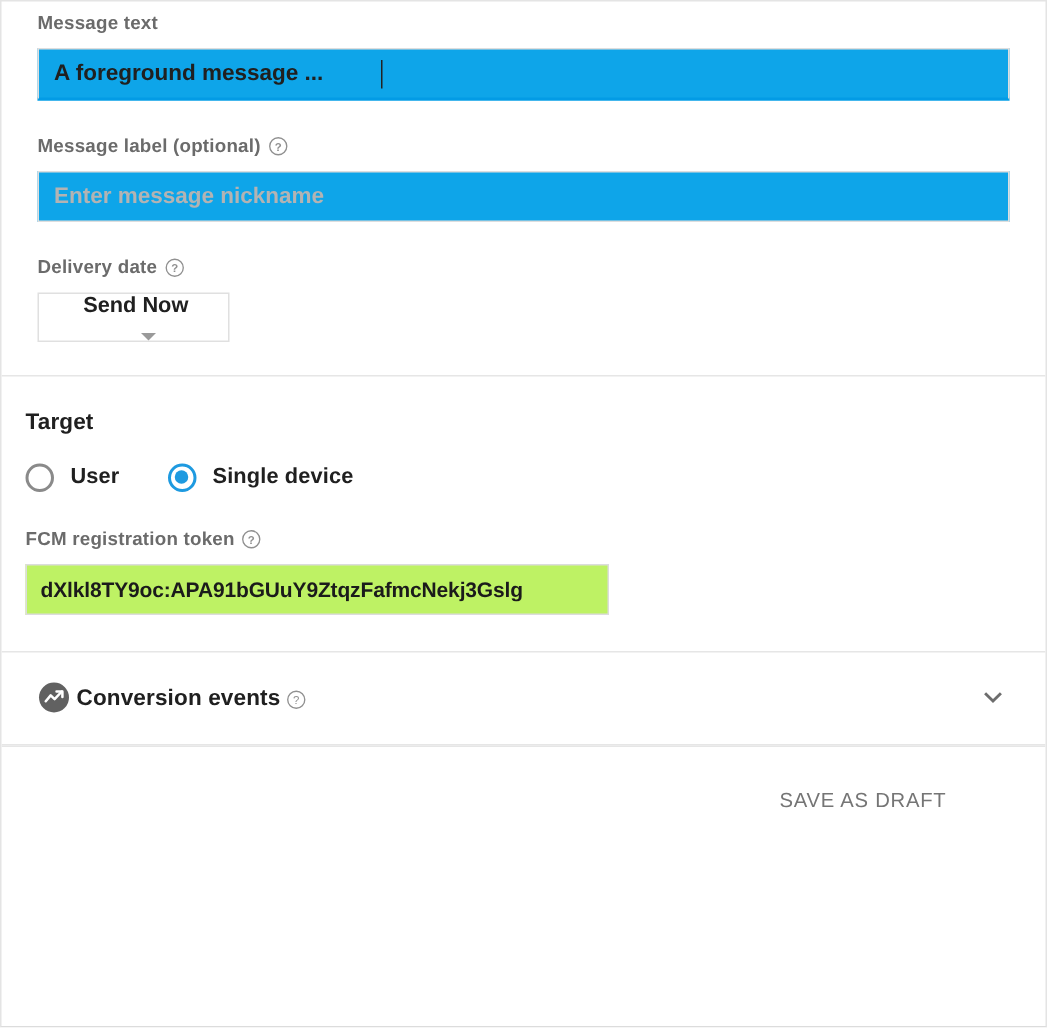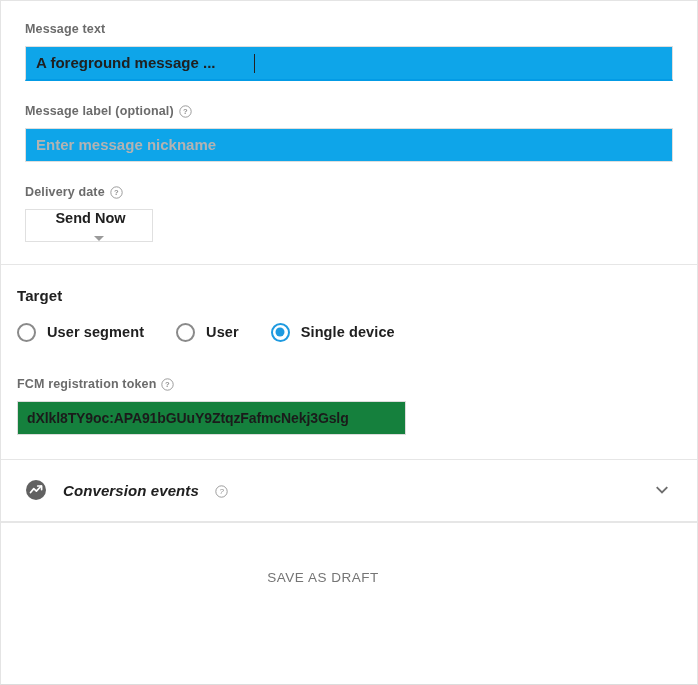--- a/index.html
+++ b/index.html
@@ -168,21 +168,21 @@
     color: #202020;
     letter-spacing: 0.1px;
     white-space: nowrap;
   }
 
   .token-input {
     box-sizing: border-box;
     width: 389px;
     height: 34px;
     border: 1px solid #dcdcdc;
-    background: #15803d;
+    background: #bef264;
     font-family: "Liberation Sans", sans-serif;
     font-size: 14px;
     font-weight: bold;
     color: #1b1b1b;
     padding: 0 9px;
     outline: none;
     letter-spacing: -0.1px;
   }
 
   
@@ -190,23 +190,22 @@
     box-sizing: border-box;
     height: 61px;
     display: flex;
     align-items: center;
     padding: 0 24px;
     cursor: pointer;
   }
   .collapse-left {
     display: flex;
     align-items: center;
-    gap: 16px;
+    gap: 4px;
     flex: 1 1 auto;
-    font-style: italic;
   }
   .collapse-title {
     font-size: 15px;
     font-weight: bold;
     color: #202020;
     letter-spacing: 0.1px;
   }
   .conv-icon {
     width: 22px;
     height: 22px;
@@ -223,21 +222,20 @@
 
   
   .footer {
     box-sizing: border-box;
     height: 72px;
     display: flex;
     align-items: center;
     justify-content: flex-end;
     padding: 0 24px 0 0;
     gap: 0px;
-    flex-direction: column;
   }
   .btn-text {
     background: none;
     border: none;
     font-family: "Liberation Sans", sans-serif;
     font-size: 13.5px;
     font-weight: normal;
     color: #757575;
     letter-spacing: 0.5px;
     cursor: pointer;
@@ -263,21 +261,21 @@
     padding: 10px 22px;
     cursor: pointer;
     box-shadow: 0 1px 3px rgba(0,0,0,0.28);
   }
 </style>
 </head>
 <body>
 
 <div class="card">
 
-  <div class="section" style="padding-top:22px; padding-bottom:22px;">
+  <div class="section" style="padding-top:8px; padding-bottom:22px;">
 
     <div>
       <div class="field-label">
         <span>Message text</span>
       </div>
       <div style="position:relative; margin-top:10px;">
         <input class="text-input focused" type="text" value="A foreground message ..." style="">
         <span class="caret" style="left:229px; top:8px;"></span>
       </div>
     </div>
@@ -317,37 +315,33 @@
   </div>
 
   <div class="divider"></div>
 
   <div class="section" style="padding-top:22px; padding-bottom:24px;padding-left:16px;">
 
     <div class="section-title">Target</div>
 
     <div class="radio-row" style="margin-top:19px;">
 
-      <div class="radio-item">
-        <span class="radio-circle"></span>
-        <span class="radio-label">User segment</span>
-      </div>
 
       <div class="radio-item">
         <span class="radio-circle"></span>
         <span class="radio-label">User</span>
       </div>
 
       <div class="radio-item checked">
         <span class="radio-circle"></span>
         <span class="radio-label">Single device</span>
       </div>
     </div>
 
-    <div style="margin-top:36px;">
+    <div style="margin-top:25px;">
       <div class="field-label">
         <span>FCM registration token</span>
         <span class="help-icon">
           <svg width="13" height="13" viewBox="0 0 16 16">
             <circle cx="8" cy="8" r="7" fill="none" stroke="#909090" stroke-width="1.1"></circle>
             <text x="8" y="11.6" font-size="9.4" font-family="Liberation Sans, sans-serif" fill="#909090" text-anchor="middle">?</text>
           </svg>
         </span>
       </div>
       <div style="margin-top:10px;">

